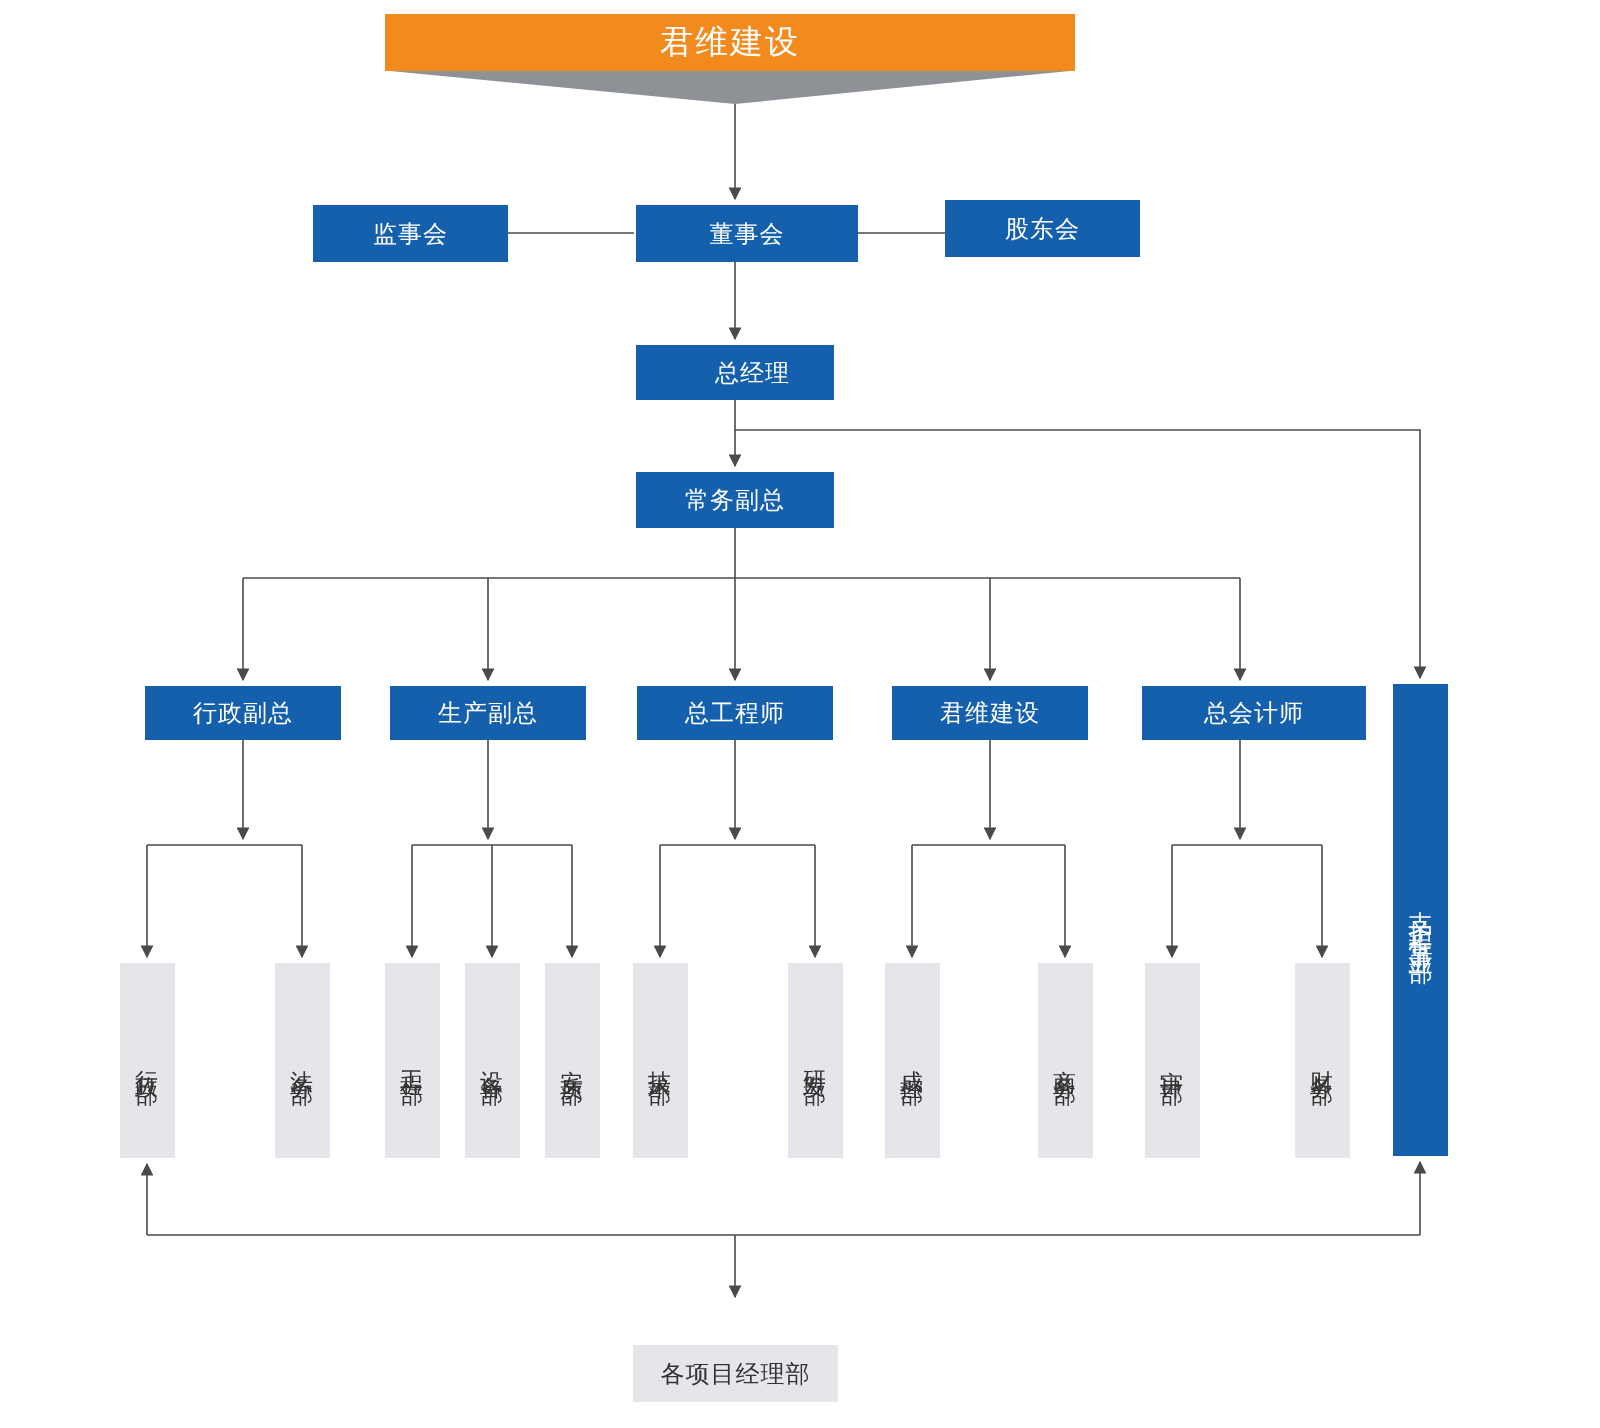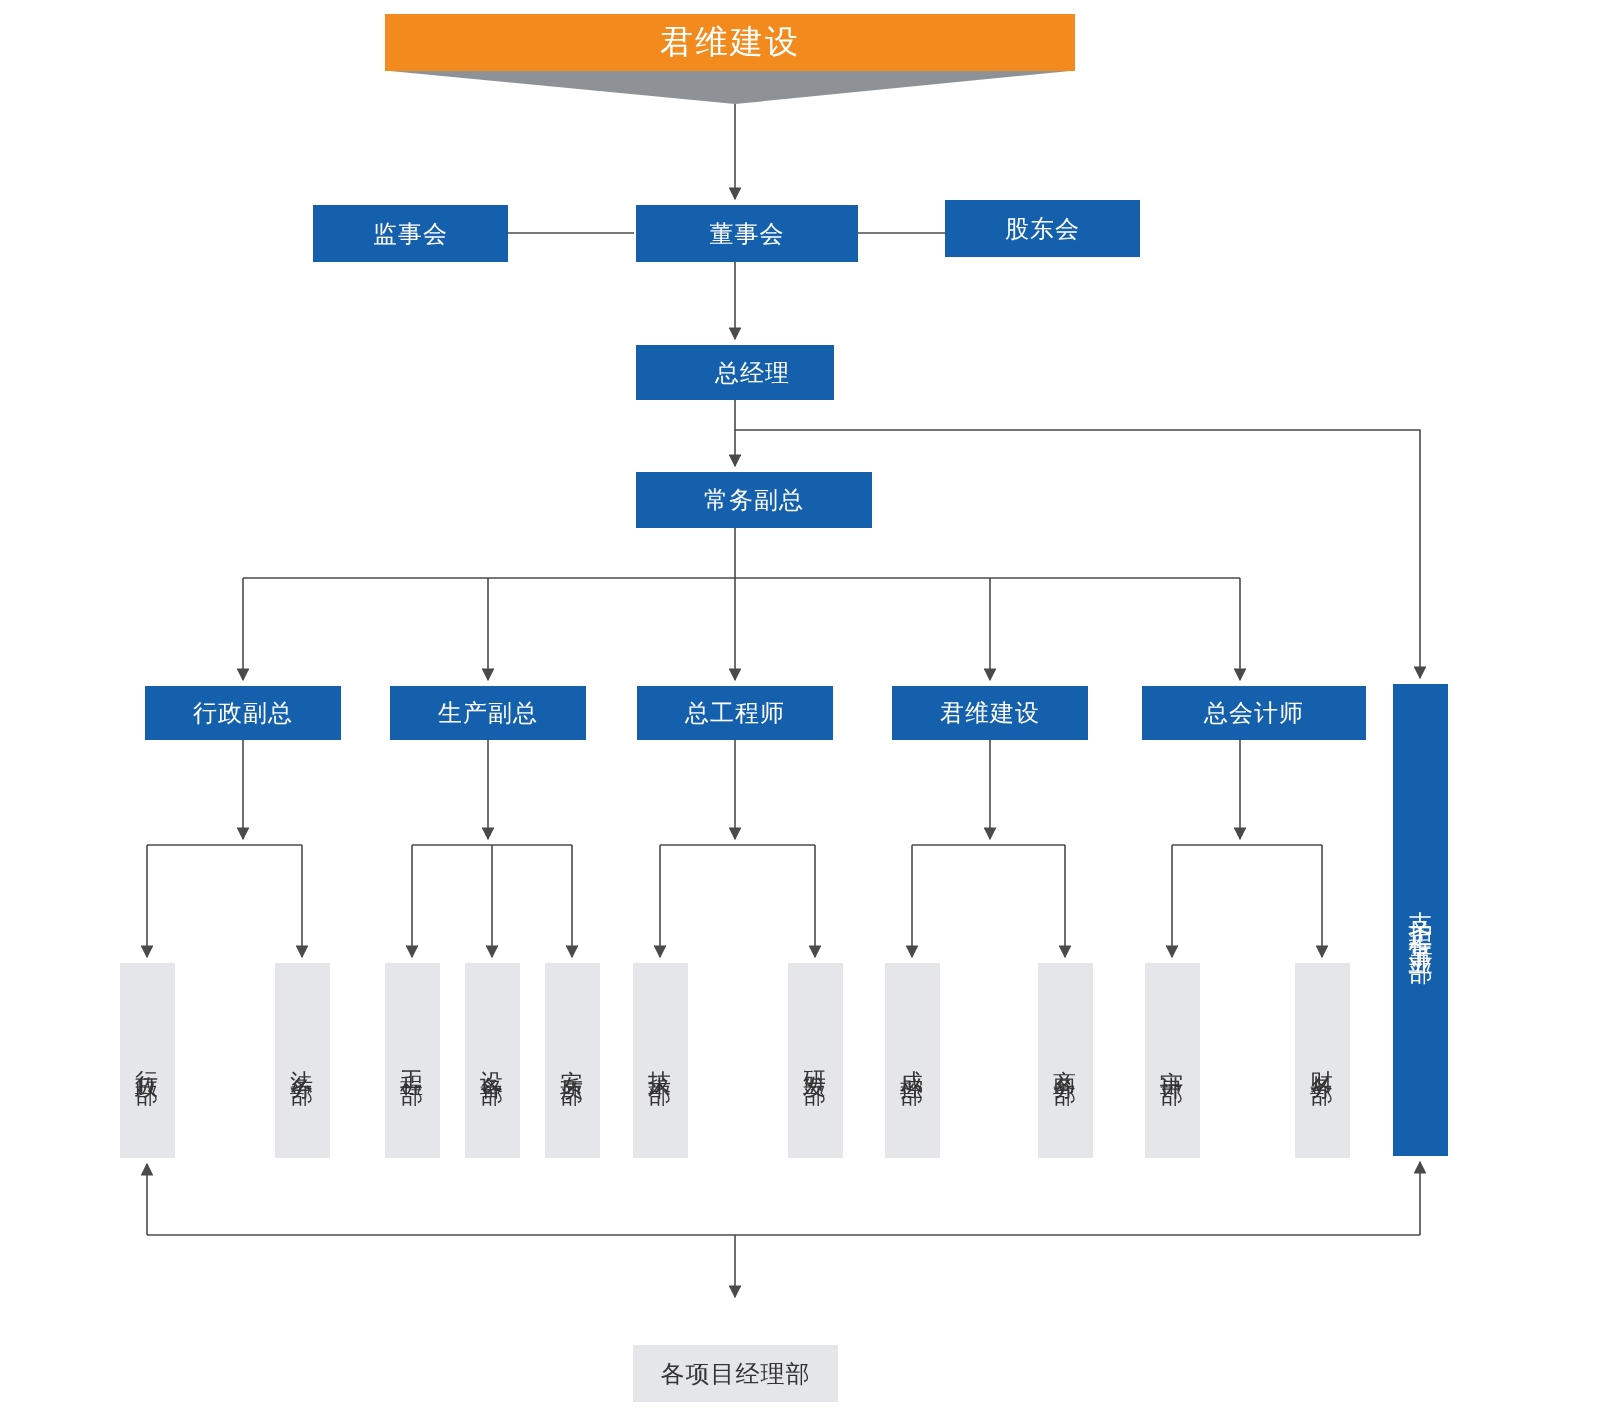--- a/index.html
+++ b/index.html
@@ -138,21 +138,21 @@
   </svg>
 
   <div class="node orange" style="left:385px;top:14px;width:690px;height:57px;">君维建设</div>
 
   <div class="node blue" style="left:313px;top:205px;width:195px;height:57px;">监事会</div>
   <div class="node blue" style="left:636px;top:205px;width:222px;height:57px;">董事会</div>
   <div class="node blue" style="left:945px;top:200px;width:195px;height:57px;">股东会</div>
 
   <div class="node blue" style="left:636px;top:345px;width:198px;height:55px;padding-left:35px;">总经理</div>
 
-  <div class="node blue" style="left:636px;top:472px;width:236px;height:56px;">常务副总</div>
+  <div class="node blue" style="left:636px;top:472px;width:198px;height:56px;">常务副总</div>
 
   <div class="node blue" style="left:145px;top:686px;width:196px;height:54px;">行政副总</div>
   <div class="node blue" style="left:390px;top:686px;width:196px;height:54px;">生产副总</div>
   <div class="node blue" style="left:637px;top:686px;width:196px;height:54px;">总工程师</div>
   <div class="node blue" style="left:892px;top:686px;width:196px;height:54px;">君维建设</div>
   <div class="node blue" style="left:1142px;top:686px;width:224px;height:54px;">总会计师</div>
 
   <div class="node division vtext" style="left:1393px;top:684px;width:55px;height:472px;">支护工程事业部</div>
 
   <div class="node dept vtext" style="left:120px;top:963px;width:55px;height:195px;">行政部</div>

